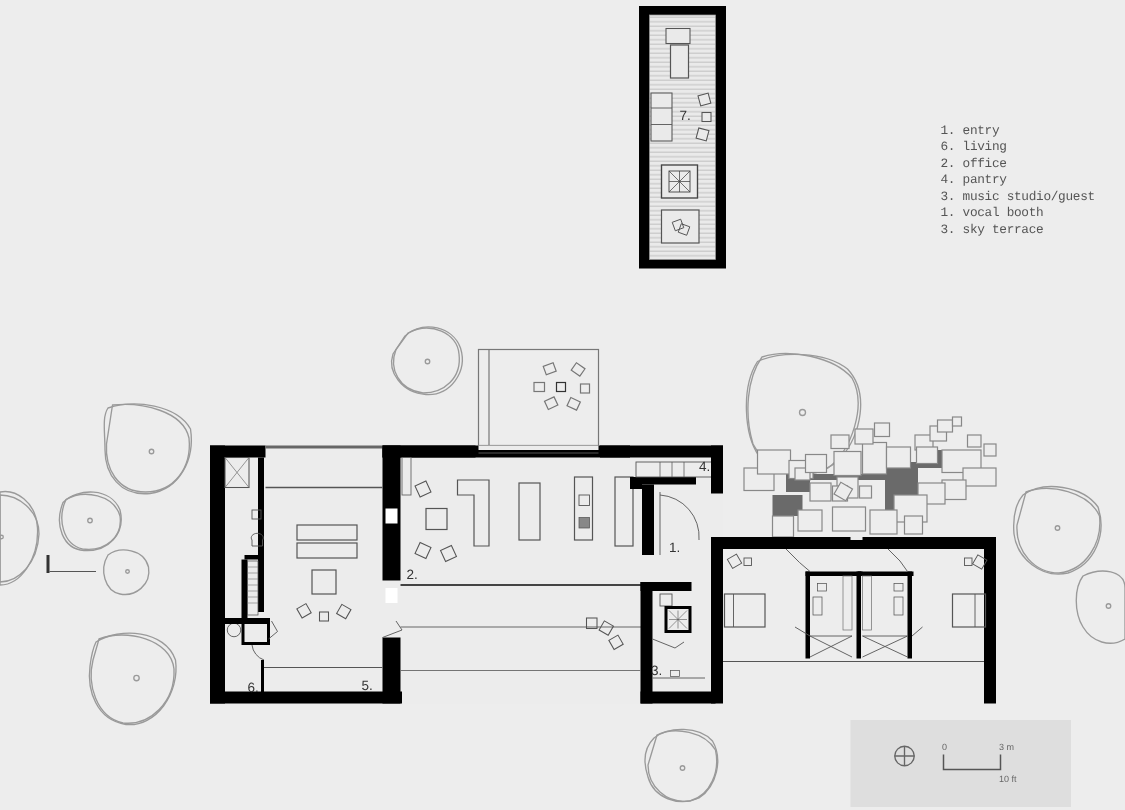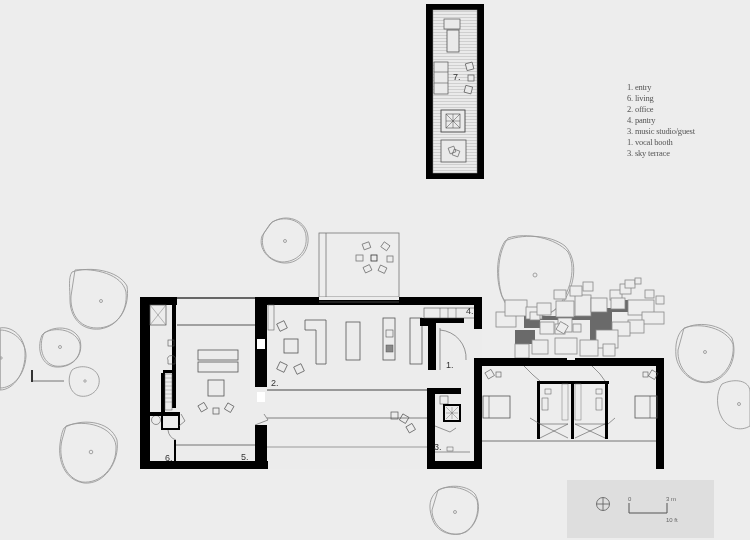--- a/index.html
+++ b/index.html
@@ -1,18 +1,18 @@
 <!DOCTYPE html>
 <html><head>
   <meta charset="utf-8">
   <style>
     html, body { margin:0; padding:0; background:#ededed; }
     body { width:750px; height:540px; position:relative; overflow:hidden; font-family:"Liberation Sans", sans-serif; }
     #plan { position:absolute; left:0; top:0; width:750px; height:540px; }
-    .legend { position:absolute; left:627px; top:82px; font-size:8.5px; line-height:11px; color:#555; font-family:Liberation Serif, serif; letter-spacing:-0.2px; }
+    .legend { position:absolute; left:627px; top:82px; font-size:8.5px; line-height:11px; color:#555; font-family:Liberation Mono, monospace; letter-spacing:-0.2px; }
     .legend div { white-space:nowrap; }
     .scale-box { position:absolute; left:567px; top:480px; width:147px; height:58px; background:#dedede; }
     .scale-box .lbl { position:absolute; font-size:6px; color:#666; }
     .room-num { font-size:9px; fill:#333; font-family:"Liberation Sans", sans-serif; }
   </style>
 </head>
 <body>
 
 <svg id="plan" viewBox="0 0 750 540" xmlns="http://www.w3.org/2000/svg">
   <defs>

